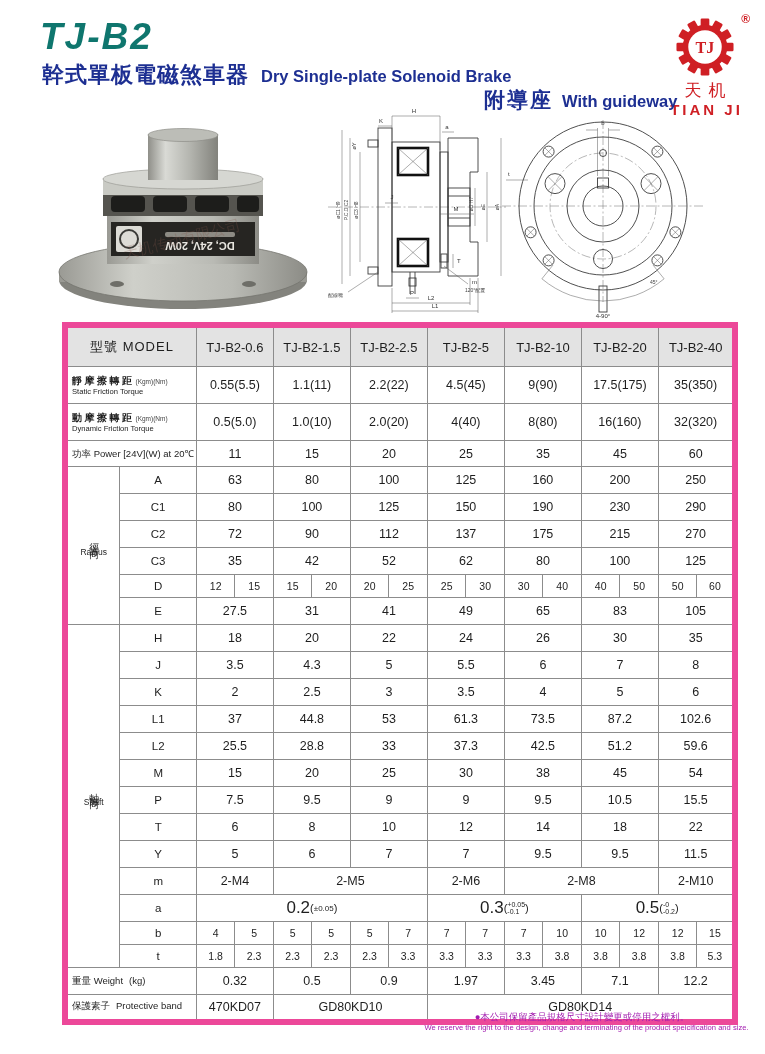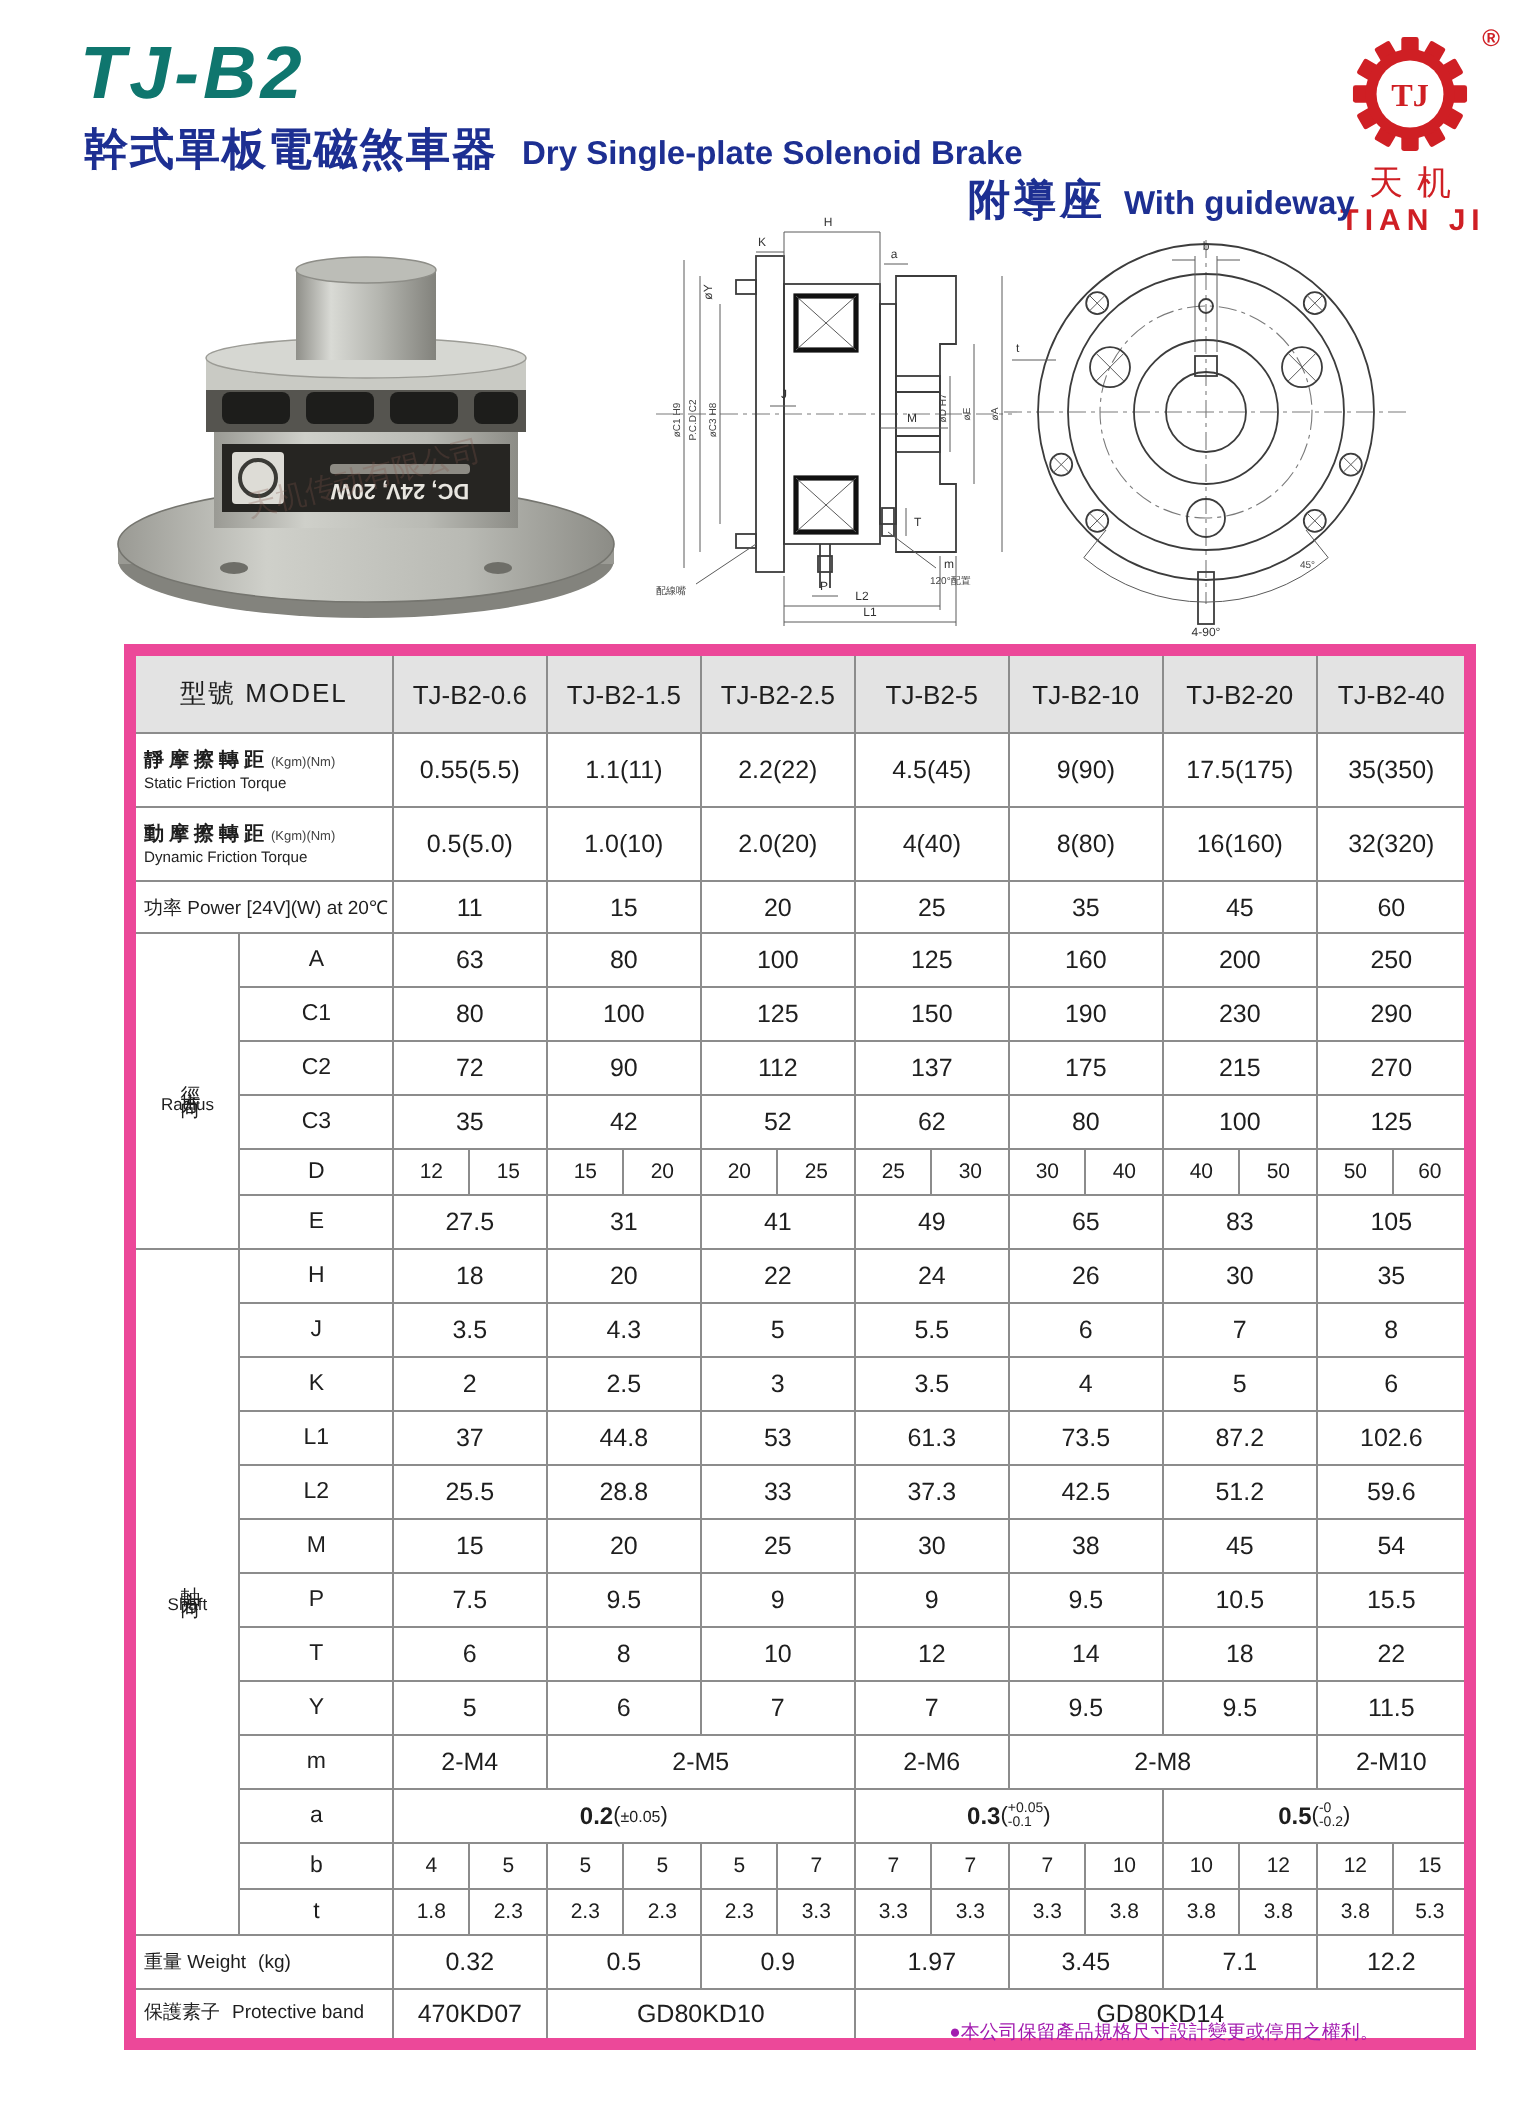--- a/index.html
+++ b/index.html
@@ -53,21 +53,21 @@
   .rlbl-l1{line-height:11px;}
   .rlbl-zh{font-size:10px;font-weight:bold;letter-spacing:2.5px;}
   .rlbl-unit{font-size:6.5px;color:#444;margin-left:1px;}
   .rlbl-en{font-size:7.6px;line-height:9px;color:#222;}
   .wunit{margin-left:6px;font-size:9.5px;}
   td.grp{vertical-align:middle;}
   .grpwrap{display:flex;flex-direction:column;align-items:center;justify-content:center;gap:3px;}
   .gzh{writing-mode:vertical-lr;text-orientation:upright;font-size:10px;letter-spacing:3px;line-height:1;}
   .gen{font-size:8.5px;}
   .tolwrap{display:inline-flex;align-items:center;gap:0;}
-  .tval{font-size:12px;font-weight:bold;}
+  .tval{font-size:17px;}
   .tpar{font-size:11px;}
   .tsingle{font-size:8px;}
   .tstack{display:inline-flex;flex-direction:column;line-height:7px;font-size:7px;text-align:left;}
 
   
   .footer-pageno{position:absolute;left:338px;top:1060px;font-size:14px;color:#333;letter-spacing:1px;font-weight:bold;}
   .footer-note{position:absolute;left:404px;top:1011px;color:#a21caf;width:356px;text-align:center;}
   .fn-zh{font-size:9.5px;line-height:12px;}
   .fn-en{font-size:7.6px;line-height:10px;padding-left:9px;}
 </style>
@@ -614,15 +614,16 @@
           <td colspan="2" class="val">470KD07</td>
           <td colspan="4" class="val">GD80KD10</td>
           <td colspan="8" class="val">GD80KD14</td>
         </tr>
       </tbody>
   </table>
 
   <div class="footer-pageno">-35-</div>
   <div class="footer-note">
     <div class="fn-zh">●本公司保留產品規格尺寸設計變更或停用之權利。</div>
+    <div class="fn-en">We reserve the right to the design, change and terminating of the product speicification and size.</div>
   </div>
 
 </div>
 
 </body></html>

